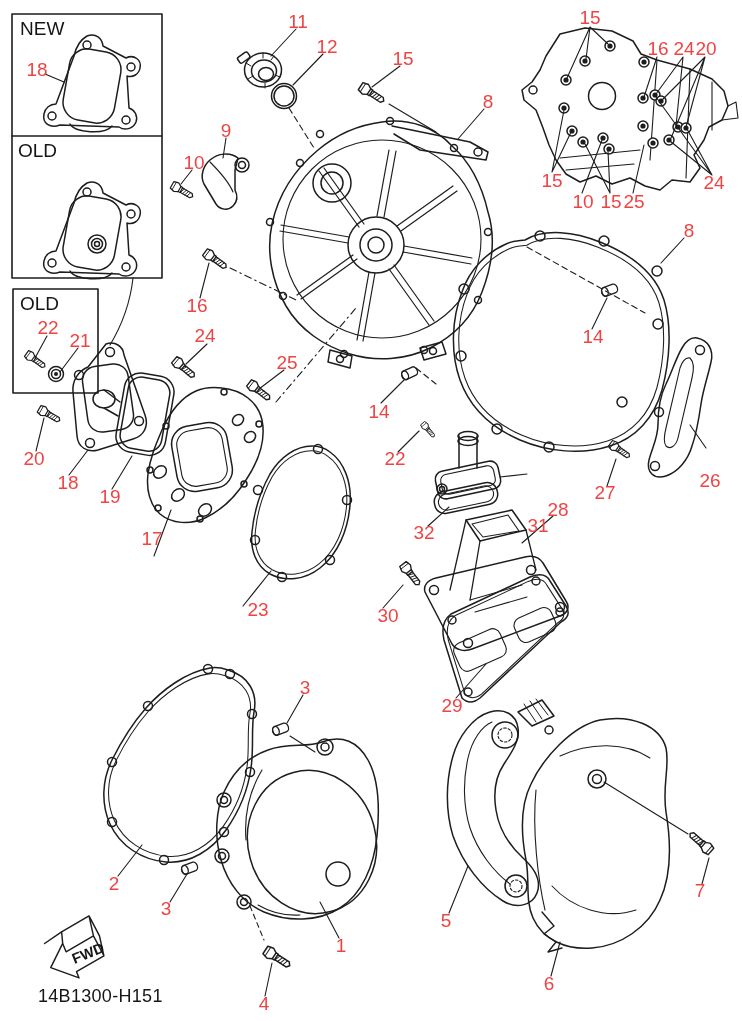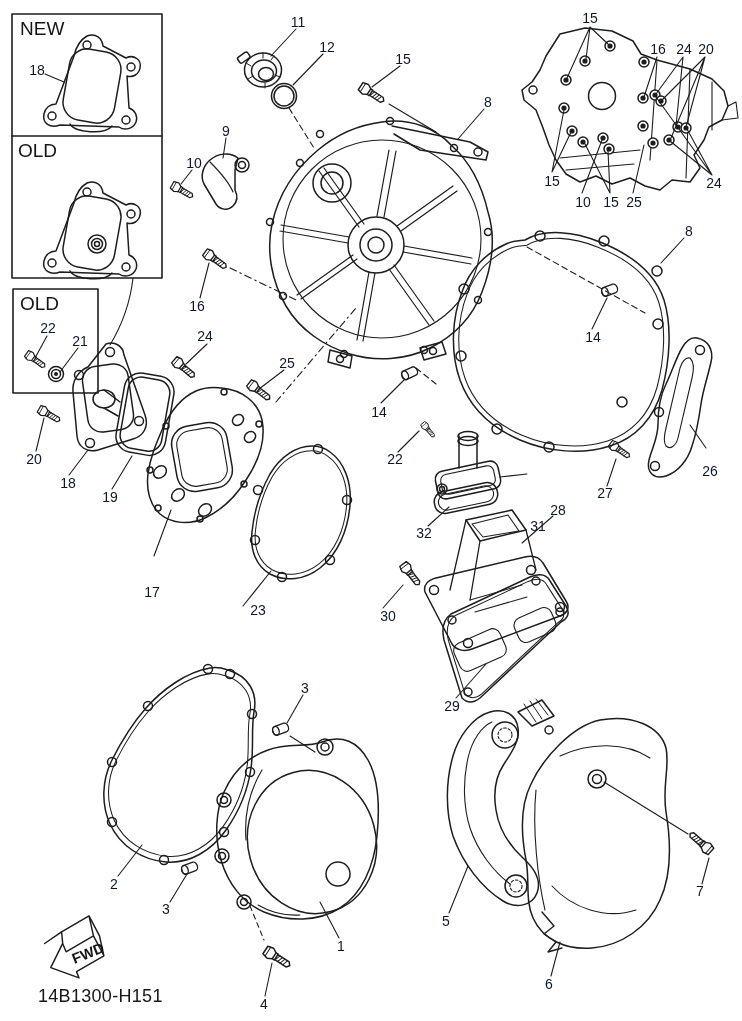--- a/index.html
+++ b/index.html
@@ -1,18 +1,18 @@
 <!DOCTYPE html>
 <html><head>
 <meta charset="utf-8">
 <style>
 html,body{margin:0;padding:0;background:#fff;width:742px;height:1021px;overflow:hidden;font-family:"Liberation Sans",sans-serif;}
 #diagram{position:relative;width:742px;height:1021px;background:#fff;}
 svg{position:absolute;left:0;top:0;}
-.callout{position:absolute;transform:translate(-50%,-50%);font-size:14px;color:#0f172a;white-space:nowrap;text-align:right;}
+.callout{position:absolute;transform:translate(-50%,-50%);font-size:19px;color:#ef4444;white-space:nowrap;text-align:right;}
 .boxtext{position:absolute;font-size:19px;color:#161616;white-space:nowrap;}
 #footer-code{position:absolute;left:38px;top:986px;font-size:18px;color:#161616;letter-spacing:0.3px;}
 </style>
 </head>
 <body>
 
 <div id="diagram">
 <svg width="742" height="1021" viewBox="0 0 742 1021" fill="none" stroke="#1d1d1d" stroke-width="1.5" stroke-linecap="round" stroke-linejoin="round">
 <defs>
 <g id="bolt">
@@ -416,29 +416,29 @@
       <span class="callout" style="left: 689px; top: 231px;">8</span>
       <span class="callout" style="left: 593px; top: 337px;">14</span>
       <span class="callout" style="left: 197px; top: 306px;">16</span>
       <span class="callout" style="left: 205px; top: 336px;">24</span>
       <span class="callout" style="left: 287px; top: 363px;">25</span>
       <span class="callout" style="left: 48px; top: 328px;">22</span>
       <span class="callout" style="left: 80px; top: 341px;">21</span>
       <span class="callout" style="left: 34px; top: 459px;">20</span>
       <span class="callout" style="left: 68px; top: 483px;">18</span>
       <span class="callout" style="left: 110px; top: 497px;">19</span>
-      <span class="callout" style="left: 152px; top: 592px;">17</span>
+      <span class="callout" style="left: 152px; top: 539px;">17</span>
       <span class="callout" style="left: 240px; top: 610px; margin-left: 18px;">23</span>
       <span class="callout" style="left: 379px; top: 412px;">14</span>
       <span class="callout" style="left: 395px; top: 459px;">22</span>
       <span class="callout" style="left: 538px; top: 502px; margin-top: 24px;">31</span>
       <span class="callout" style="left: 424px; top: 533px;">32</span>
       <span class="callout" style="left: 558px; top: 510px;">28</span>
       <span class="callout" style="left: 605px; top: 493px;">27</span>
-      <span class="callout" style="left: 710px; top: 471px;">26</span>
+      <span class="callout" style="left: 710px; top: 481px;">26</span>
       <span class="callout" style="left: 388px; top: 616px;">30</span>
       <span class="callout" style="left: 452px; top: 706px;">29</span>
       <span class="callout" style="left: 114px; top: 884px;">2</span>
       <span class="callout" style="left: 305px; top: 688px;">3</span>
       <span class="callout" style="left: 166px; top: 909px;">3</span>
       <span class="callout" style="left: 341px; top: 946px;">1</span>
       <span class="callout" style="left: 264px; top: 1004px;">4</span>
       <span class="callout" style="left: 446px; top: 921px;">5</span>
       <span class="callout" style="left: 549px; top: 984px;">6</span>
       <span class="callout" style="left: 700px; top: 891px;">7</span>

